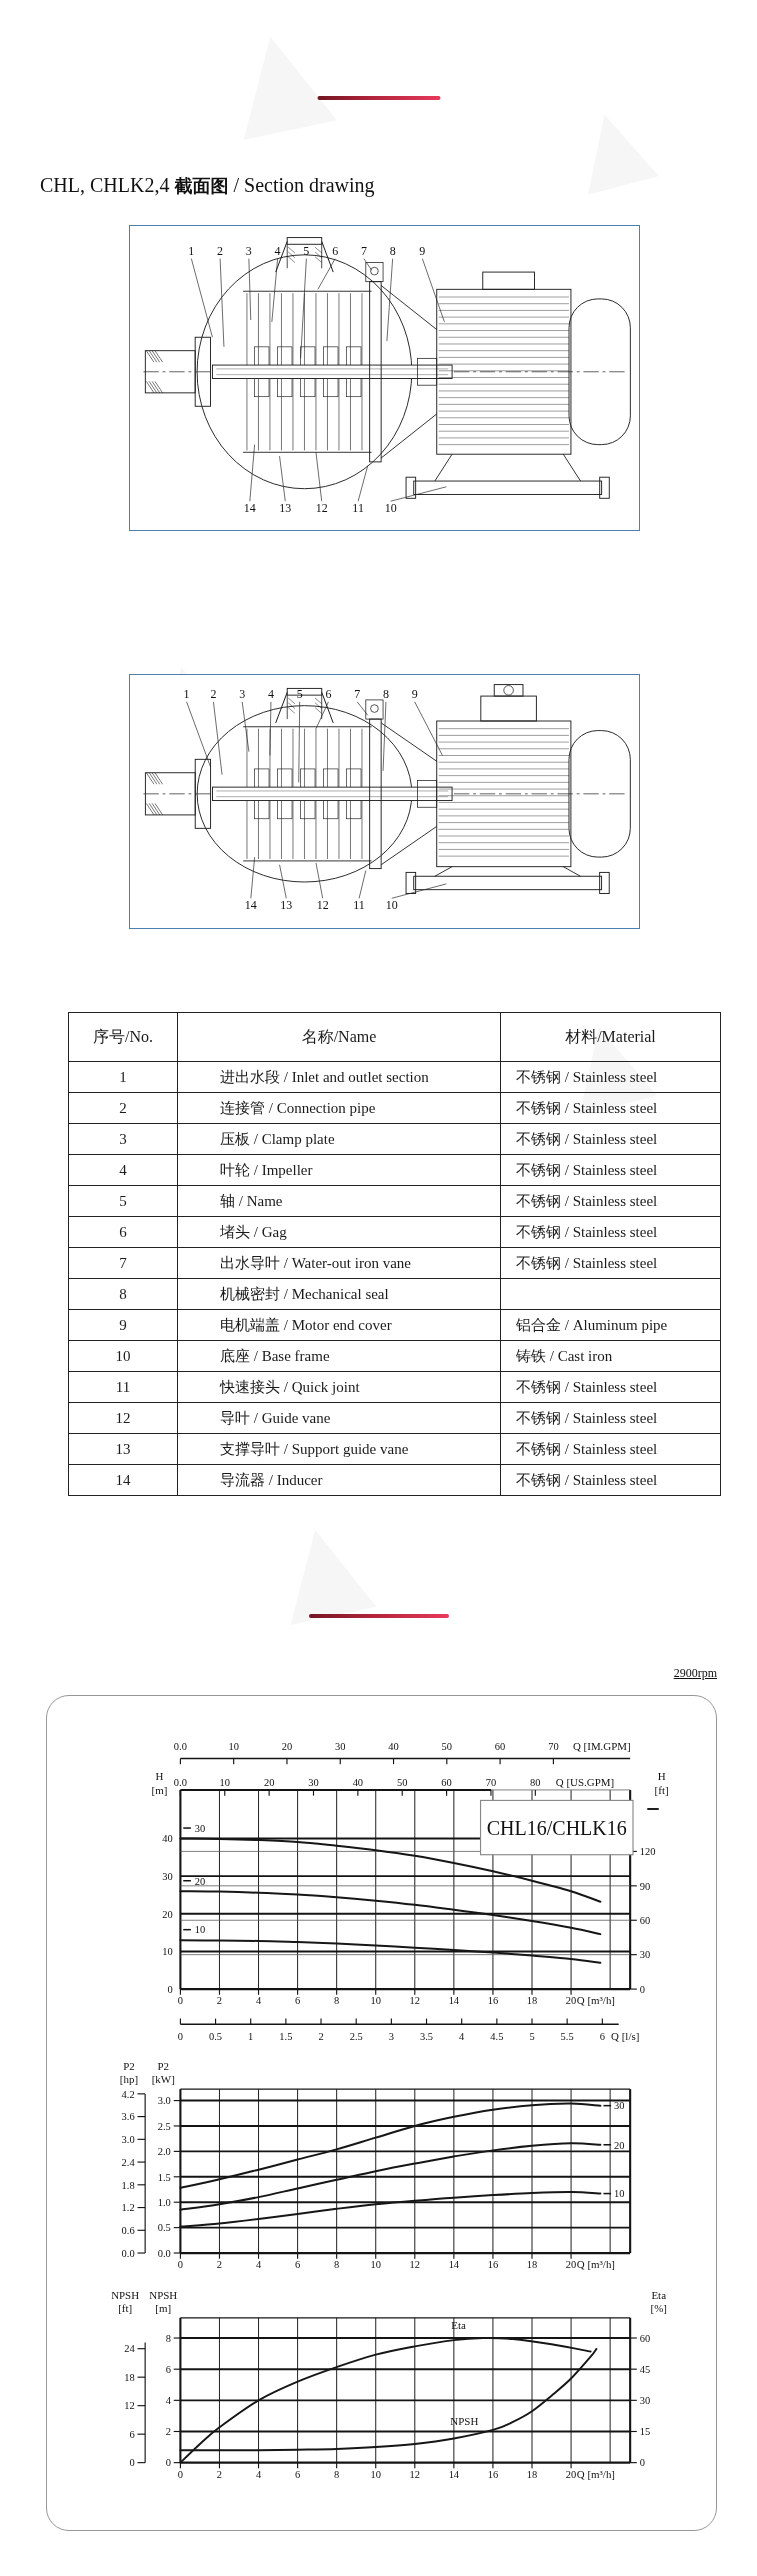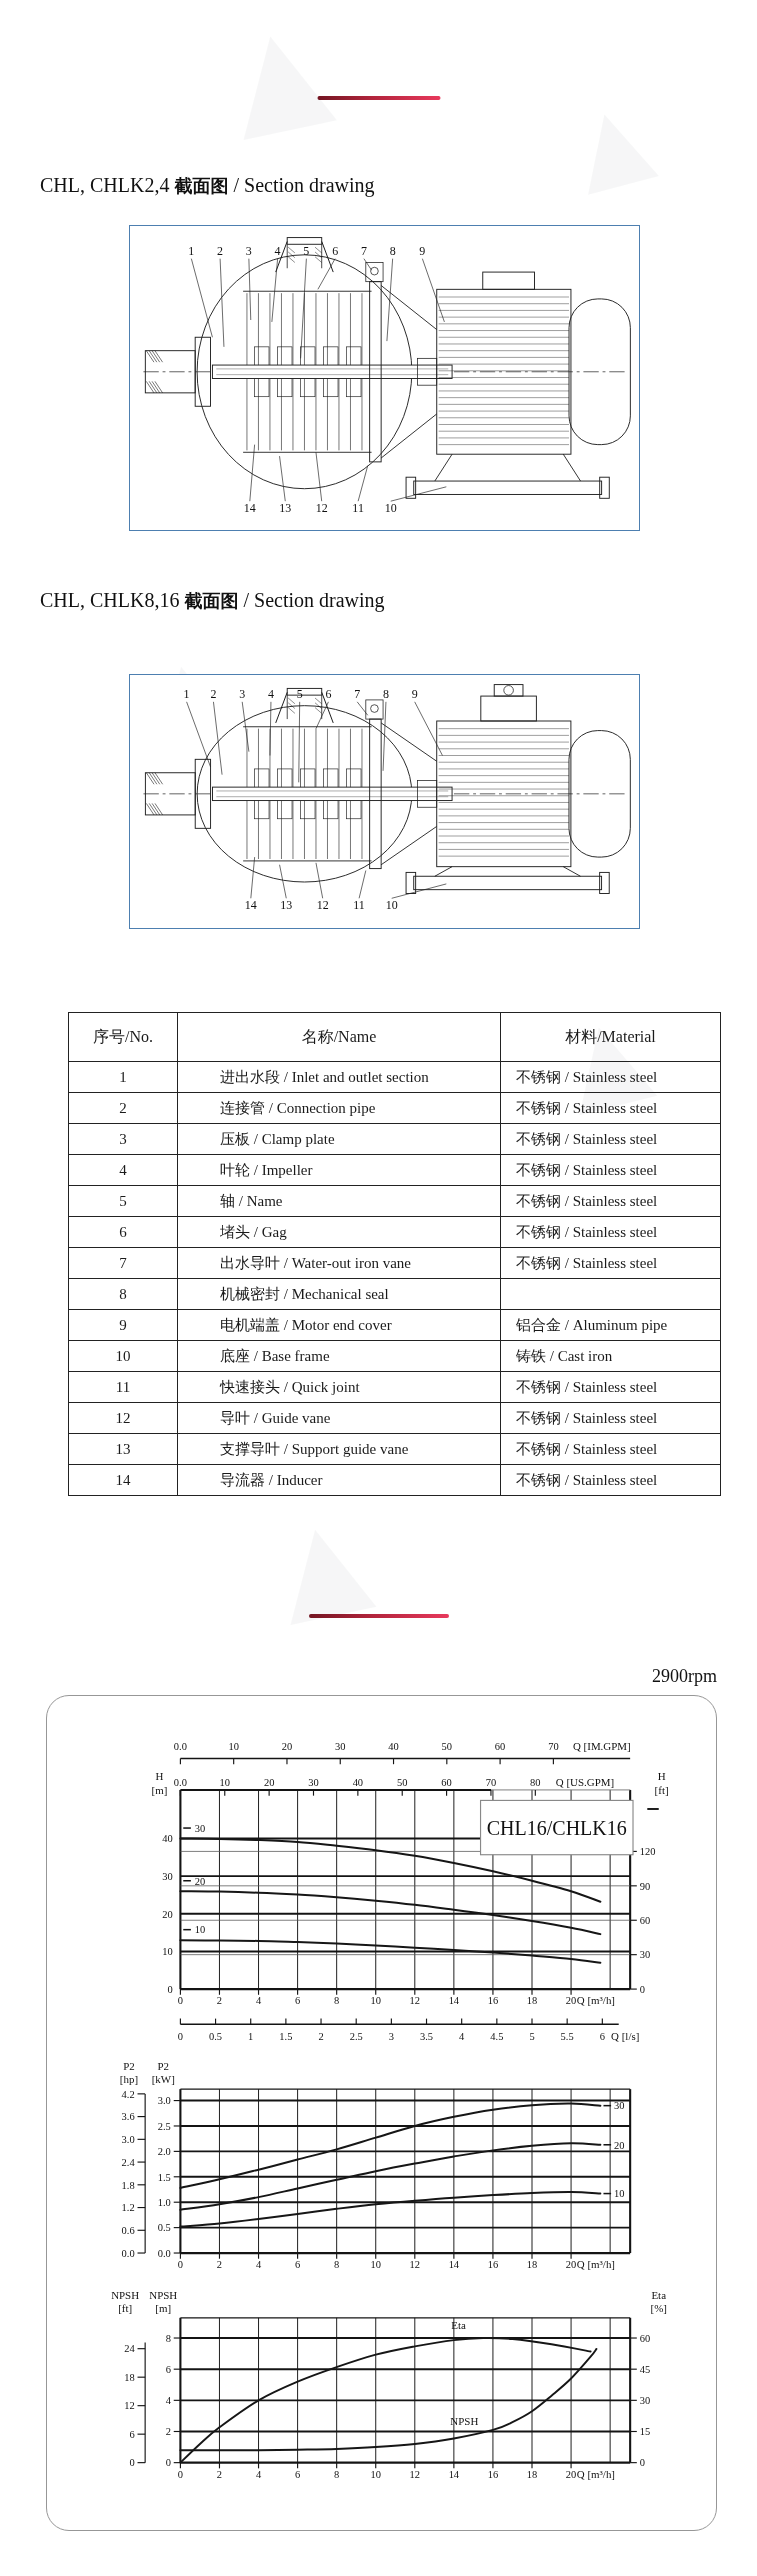--- a/index.html
+++ b/index.html
@@ -23,21 +23,21 @@
   .draw-box svg{display:block;width:100%;height:100%;}
   #mat{position:absolute;left:68px;top:1012px;width:653px;border-collapse:collapse;
        border:1.9px solid #222;font-size:15px;table-layout:fixed;}
   #mat th,#mat td{border:1px solid #222;padding:0;}
   #mat th{height:48px;font-weight:normal;font-size:16px;text-align:center;}
   #mat td{height:30px;}
   #mat td.c0{text-align:center;}
   #mat td.c1{padding-left:42px;}
   #mat td.c2{padding-left:15px;}
   #mat thead th{border-bottom:1.9px solid #222;}
-  .rpm{position:absolute;right:40px;top:1666px;font-size:18px;color:#111;}
+  .rpm{position:absolute;right:40px;top:1666px;font-size:12px;color:#111;text-decoration:underline;}
   .chart-panel{position:absolute;left:46px;top:1695px;width:671px;height:836px;
                border:1.9px solid #979797;border-radius:23px;background:#fff;box-sizing:border-box;}
   .chart-panel svg{display:block;}
 </style>
 </head>
 <body>
 
 <div class="page">
 
   <div class="wm" style="left:230px;top:0px;font-size:125px;transform:rotate(-12deg)">▲</div>
@@ -161,21 +161,20 @@
           <line x1="200" y1="287" x2="194" y2="236" stroke="#222" stroke-width="0.7"></line>
           <text x="200" y="298" font-size="12.5" text-anchor="middle" font-family="'Liberation Serif',serif" fill="#111">12</text>
           <line x1="238" y1="287" x2="248" y2="250" stroke="#222" stroke-width="0.7"></line>
           <text x="238" y="298" font-size="12.5" text-anchor="middle" font-family="'Liberation Serif',serif" fill="#111">11</text>
           <line x1="272" y1="287" x2="330" y2="272" stroke="#222" stroke-width="0.7"></line>
           <text x="272" y="298" font-size="12.5" text-anchor="middle" font-family="'Liberation Serif',serif" fill="#111">10</text>
         </g>
       </svg>
   </div>
 
-  <div class="sec-head h2pos"><span>CHL, CHLK8,16</span> <span class="cjk-b">截面图</span> <span>/ Section drawing</span></div>
 
   <div class="draw-box b2">
     <svg id="pump2" viewBox="0 0 531 264">
         <g stroke="#222" stroke-width="1" fill="none">
           <line x1="14" y1="124" x2="517" y2="124" stroke="#333" stroke-width="0.8" stroke-dasharray="16 4 3 4"></line>
           <rect x="16" y="102" width="52" height="44"></rect>
           <line x1="17" y1="102" x2="25" y2="114" stroke="#141414" stroke-width="0.6"></line>
           <line x1="17" y1="134" x2="25" y2="146" stroke="#141414" stroke-width="0.6"></line>
           <line x1="20" y1="102" x2="28" y2="114" stroke="#141414" stroke-width="0.6"></line>
           <line x1="20" y1="134" x2="28" y2="146" stroke="#141414" stroke-width="0.6"></line>

